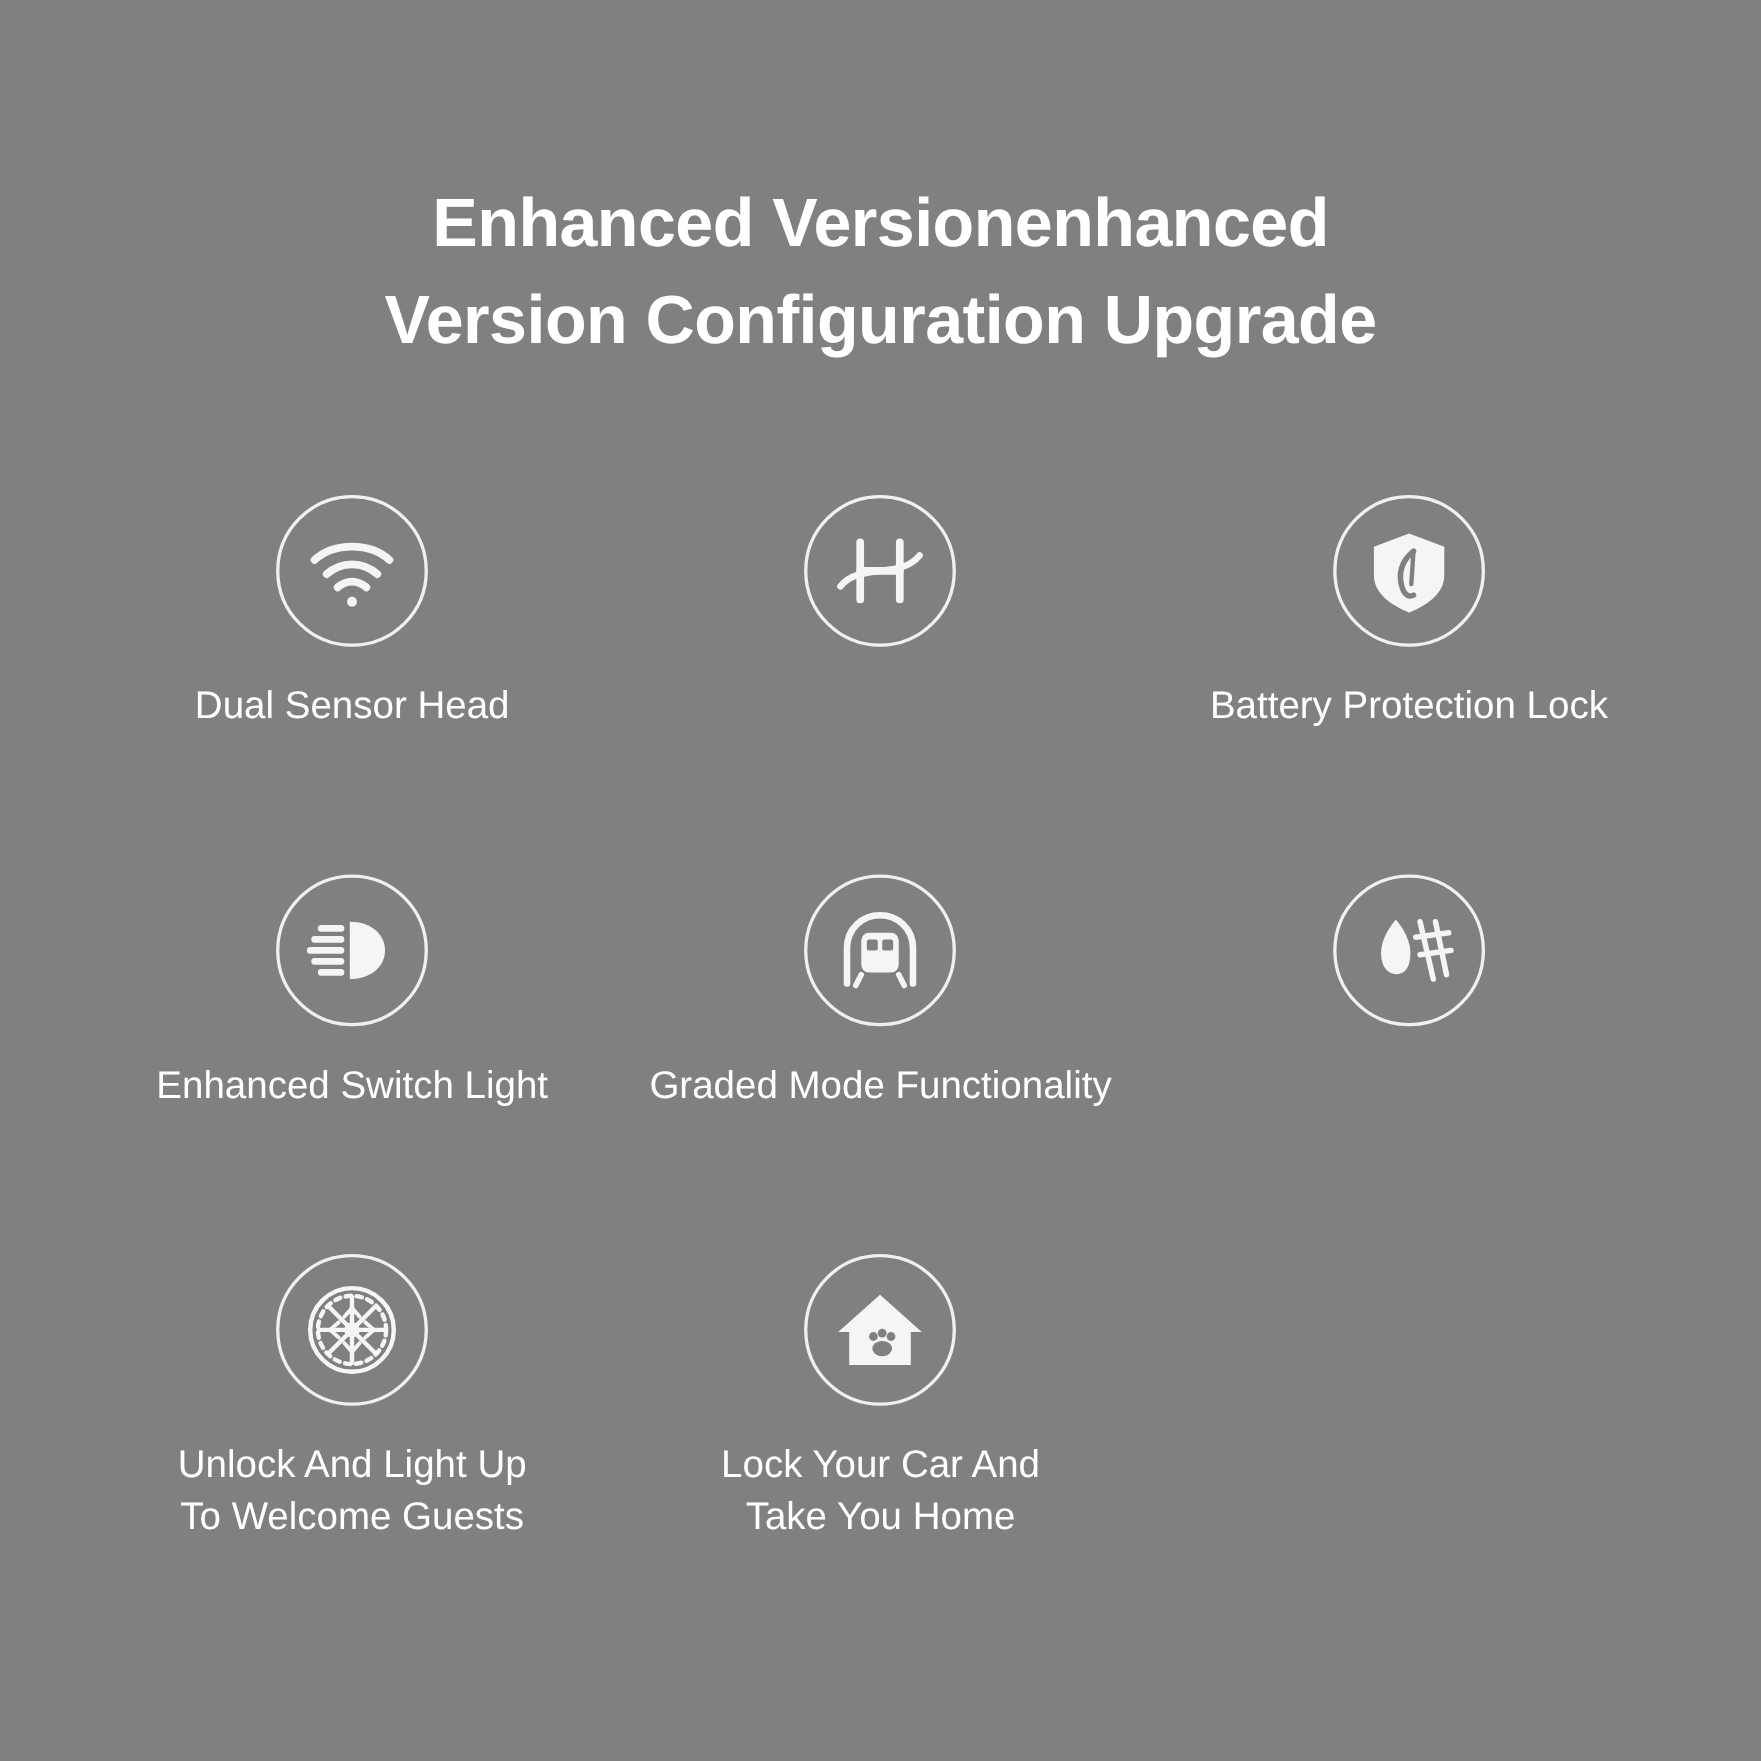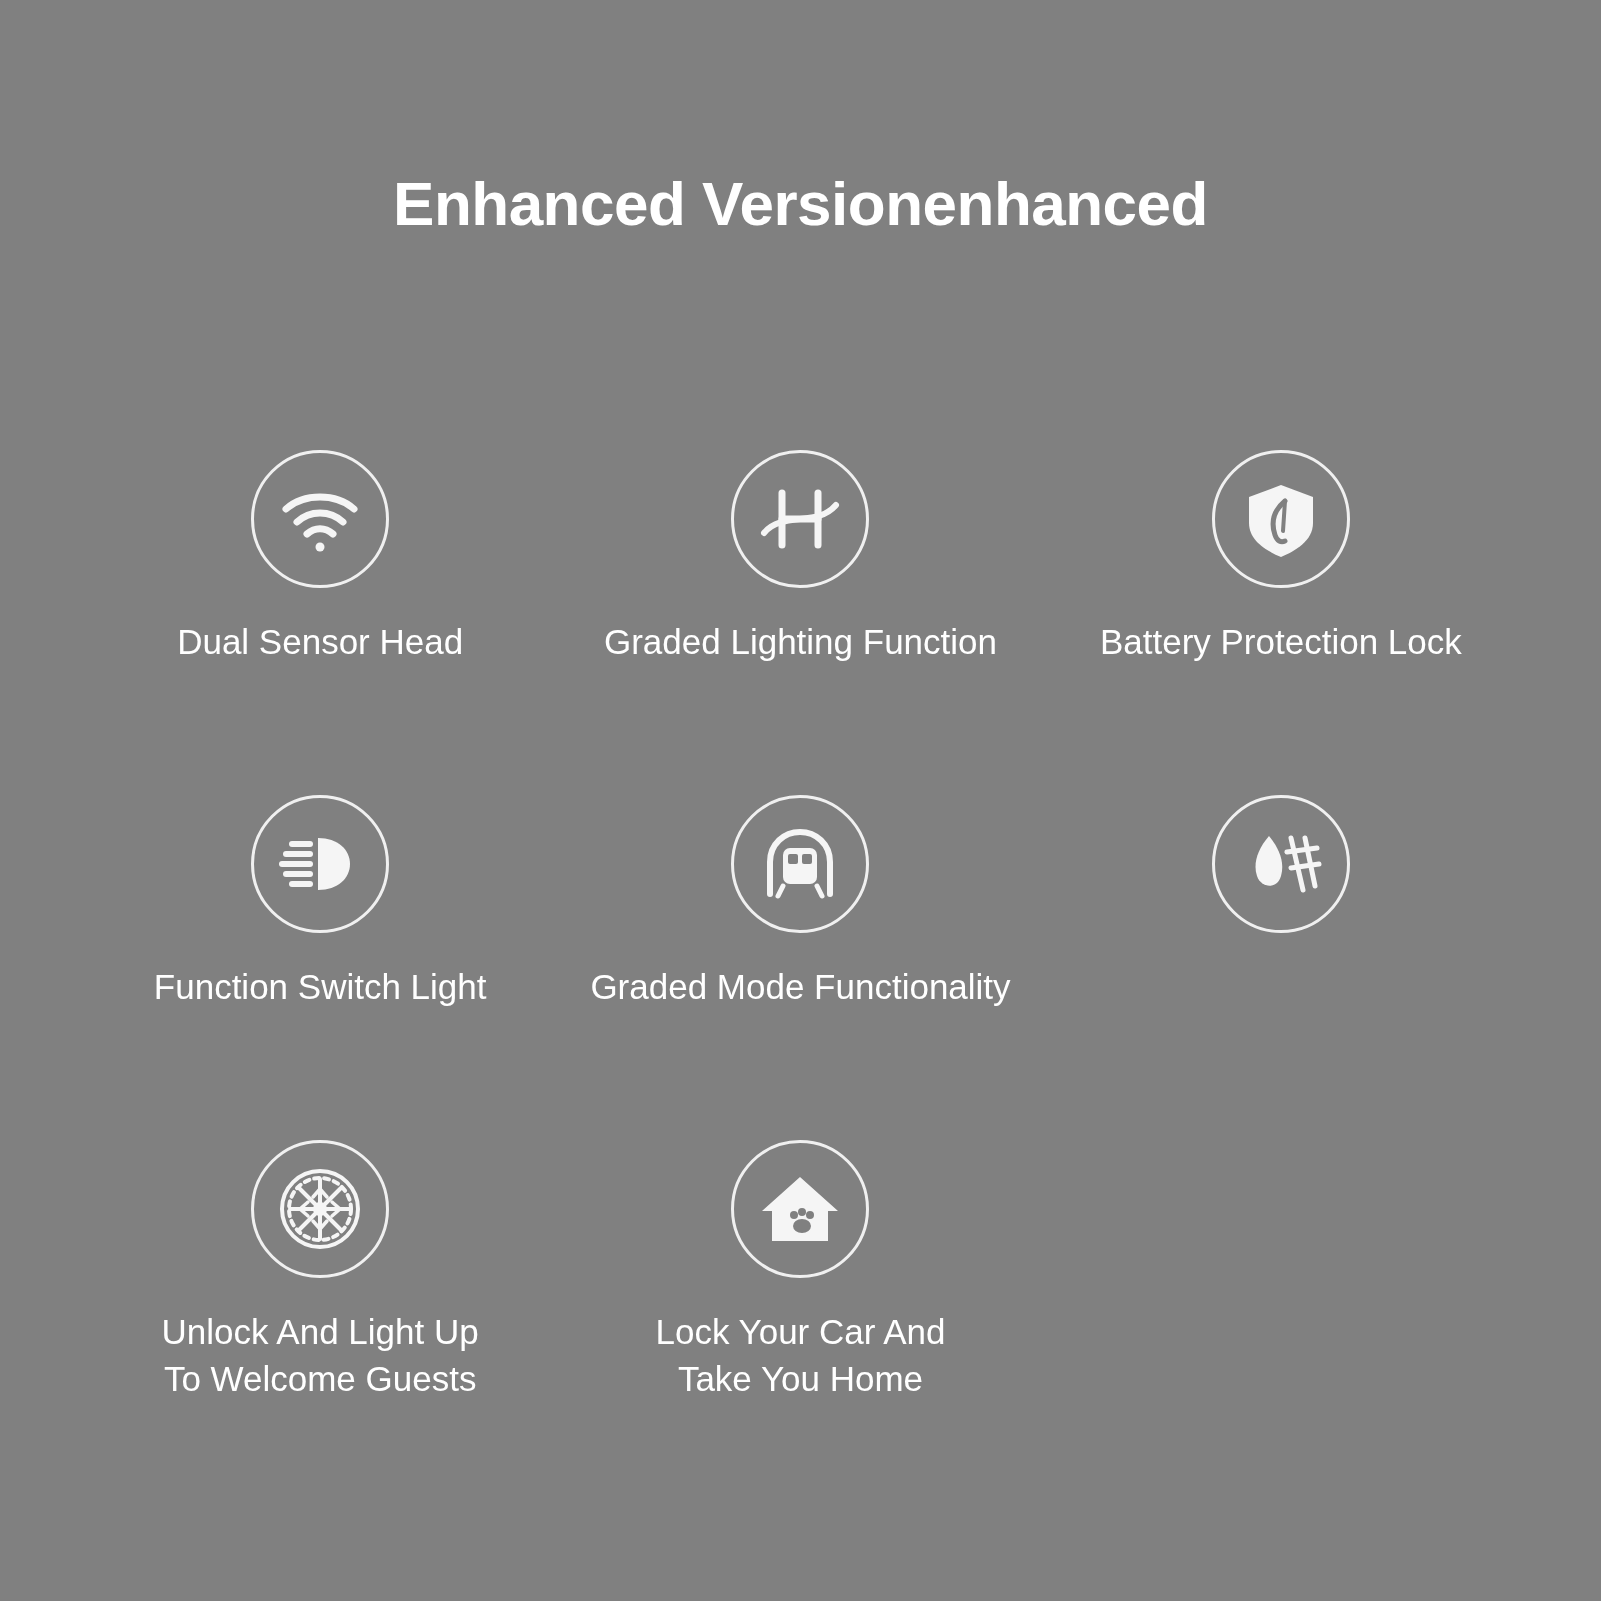--- a/index.html
+++ b/index.html
@@ -69,20 +69,21 @@
   }
   svg { display: block; }
 </style>
 </head>
 <body>
 
 <div class="page">
 
   <div class="title">
     <div>Enhanced Versionenhanced</div>
+    <div>Version Configuration Upgrade</div>
   </div>
 
   <div class="grid">
 
     <div class="cell">
       <div class="icon-circle">
         <svg width="96" height="96" viewBox="0 0 96 96" fill="none" stroke="#f5f5f5" stroke-width="7" stroke-linecap="round">
           <path d="M14 38 C32 22, 64 22, 82 38"></path>
           <path d="M25 51 C38 39, 58 39, 71 51"></path>
           <path d="M35 63 C43 56, 53 56, 61 63"></path>
@@ -94,21 +95,20 @@
 
     <div class="cell">
       <div class="icon-circle">
         <svg width="96" height="96" viewBox="0 0 96 96" fill="none" stroke="#f5f5f5" stroke-width="7" stroke-linecap="round">
           <path d="M30 22 L30 74"></path>
           <path d="M66 22 L66 74"></path>
           <path d="M30 48 L66 48"></path>
           <path d="M12 62 C30 40, 66 56, 84 34" stroke-width="6"></path>
         </svg>
       </div>
-      <div class="cell-label">Graded Lighting Function</div>
     </div>
 
     <div class="cell">
       <div class="icon-circle">
         <svg width="96" height="96" viewBox="0 0 96 96" fill="none">
           <path d="M48 14 L80 26 L80 52 C80 70, 62 80, 48 86 C34 80, 16 70, 16 52 L16 26 Z" fill="#f5f5f5"></path>
           <path d="M52 30 C40 40, 38 52, 42 64 C44 70, 48 72, 52 70" fill="none" stroke="#808080" stroke-width="5" stroke-linecap="round"></path>
           <path d="M52 30 L50 60" stroke="#808080" stroke-width="4" stroke-linecap="round"></path>
         </svg>
       </div>
@@ -119,21 +119,21 @@
       <div class="icon-circle">
         <svg width="100" height="100" viewBox="0 0 100 100" fill="none" stroke="#f5f5f5" stroke-width="6" stroke-linecap="round">
           <path d="M48 24 C68 24, 80 36, 80 50 C80 64, 68 76, 48 76 Z" fill="#f5f5f5" stroke="none"></path>
           <path d="M40 30 L22 30"></path>
           <path d="M40 40 L16 40"></path>
           <path d="M40 50 L12 50"></path>
           <path d="M40 60 L16 60"></path>
           <path d="M40 70 L22 70"></path>
         </svg>
       </div>
-      <div class="cell-label">Function Switch Light</div>
+      <div class="cell-label">Enhanced Switch Light</div>
     </div>
 
     <div class="cell">
       <div class="icon-circle">
         <svg width="96" height="96" viewBox="0 0 96 96" fill="none" stroke="#f5f5f5" stroke-width="6" stroke-linecap="round">
           <path d="M18 78 L18 46 C18 28, 32 16, 48 16 C64 16, 78 28, 78 46 L78 78"></path>
           <rect x="31" y="32" width="34" height="36" rx="7" fill="#f5f5f5" stroke="none"></rect>
           <rect x="36" y="38" width="10" height="10" rx="2" fill="#808080" stroke="none"></rect>
           <rect x="50" y="38" width="10" height="10" rx="2" fill="#808080" stroke="none"></rect>
           <path d="M31 70 L26 80" stroke-width="5"></path>

